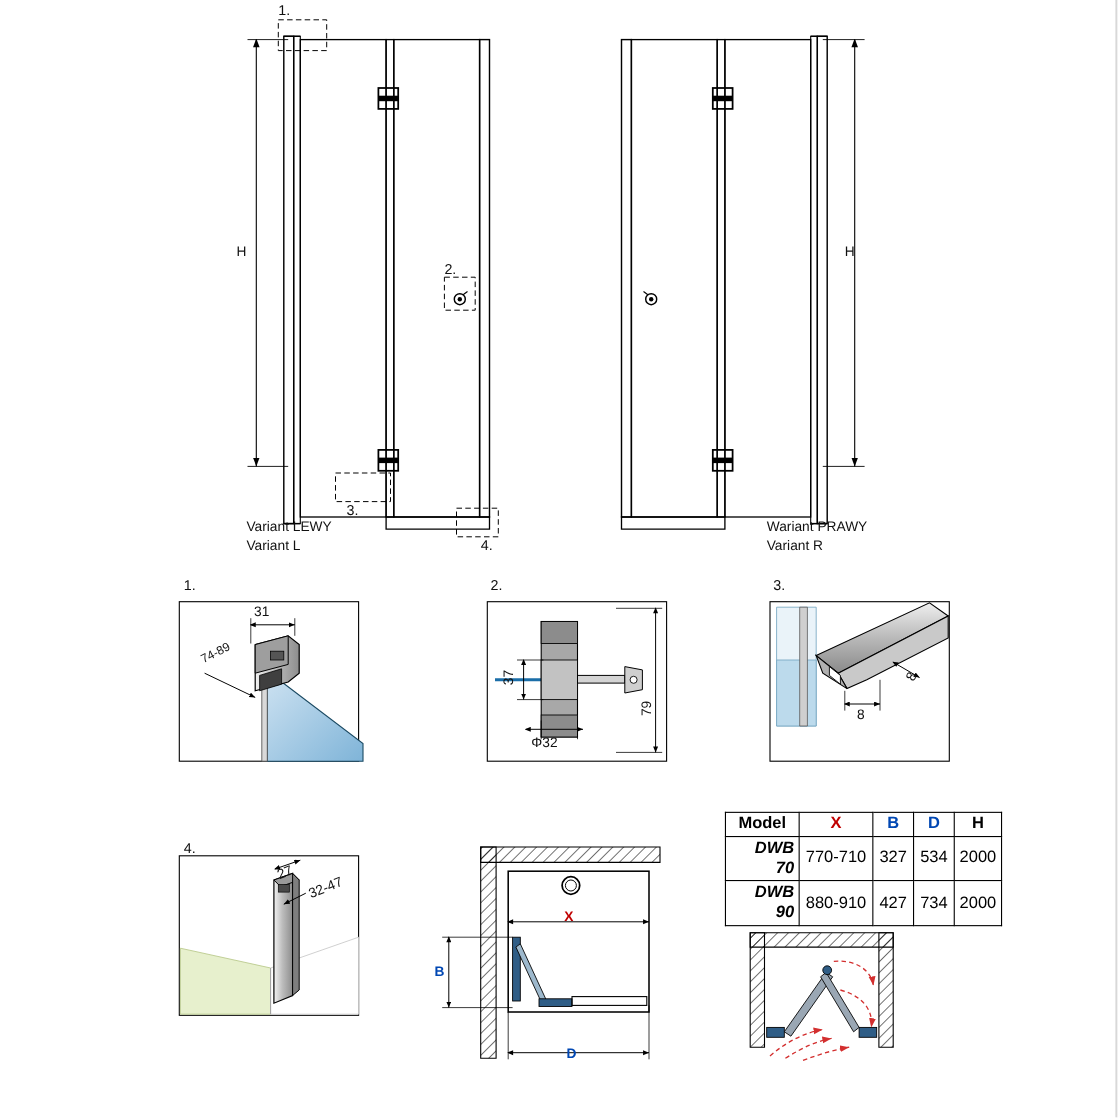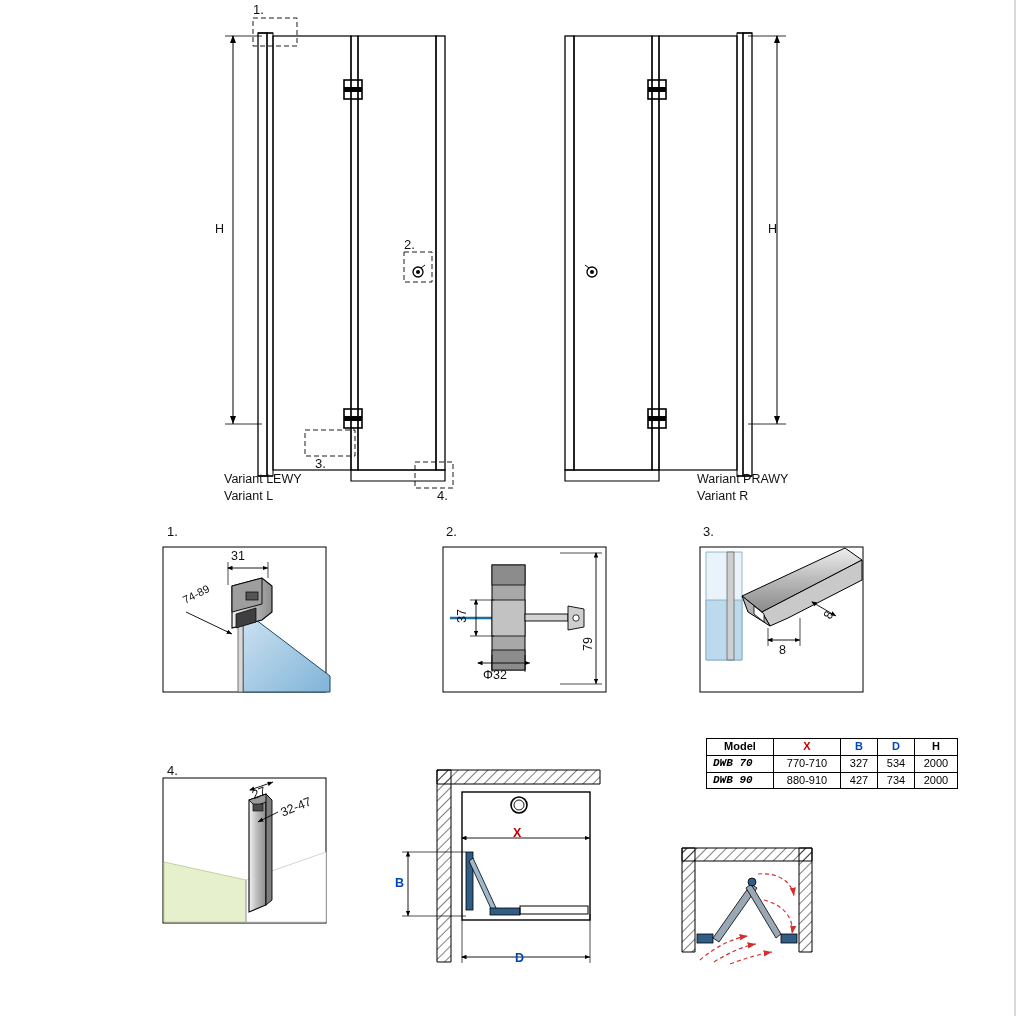--- a/index.html
+++ b/index.html
@@ -14,32 +14,31 @@
   .stage{position:absolute;left:0;top:0;width:1016px;height:1016px;}
   svg{display:block;}
   .lbl{position:absolute;font-size:12.5px;color:#111;white-space:nowrap;}
   .lbl.bold{font-weight:bold;}
   .lbl.small{font-size:11px;}
   .lbl.num{font-size:13px;font-weight:normal;}
   .right-edge{position:absolute;right:0;top:0;width:2px;height:1016px;background:#d8d8d8;}
   table.spec{
     position:absolute;
     border-collapse:collapse;
-    font-size:11px;
-    margin-left:47px;
+    font-size:15px;
   }
   table.spec td, table.spec th{
     border:1px solid #000;
     padding:1px 4px;
     text-align:center;
     font-weight:normal;
     line-height:1.25;
   }
   table.spec th{font-weight:bold;}
-  table.spec .model{font-weight:bold;font-style:italic;text-align:left;padding-left:6px;font-family:Liberation Mono, monospace;}
+  table.spec .model{font-weight:bold;font-style:italic;text-align:right;padding-left:6px;}
   table.spec .hx{color:#c00000;font-weight:bold;}
   table.spec .hb{color:#0047b3;font-weight:bold;}
   table.spec .hd{color:#0047b3;font-weight:bold;}
 </style>
 </head>
 <body>
 
 <div class="stage">
 
   <svg width="1016" height="1016" viewBox="0 0 1016 1016">

